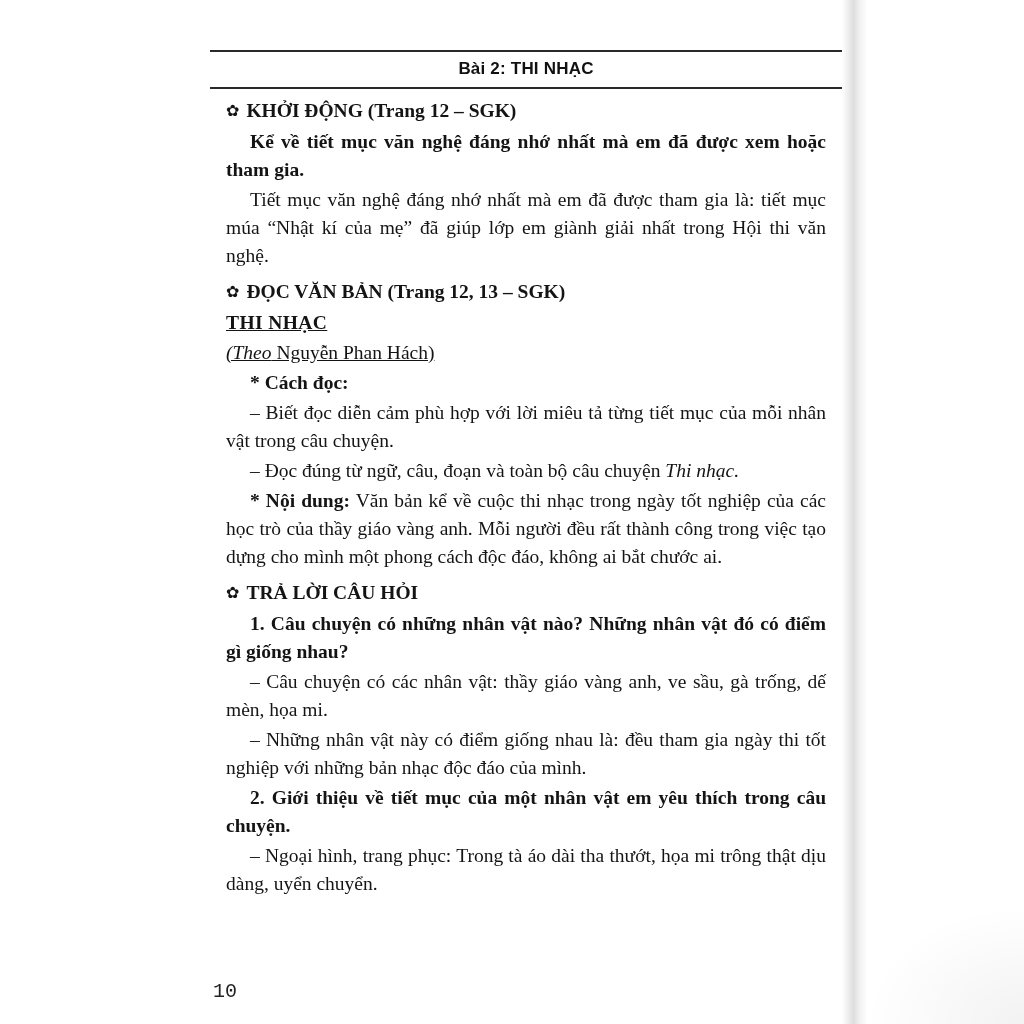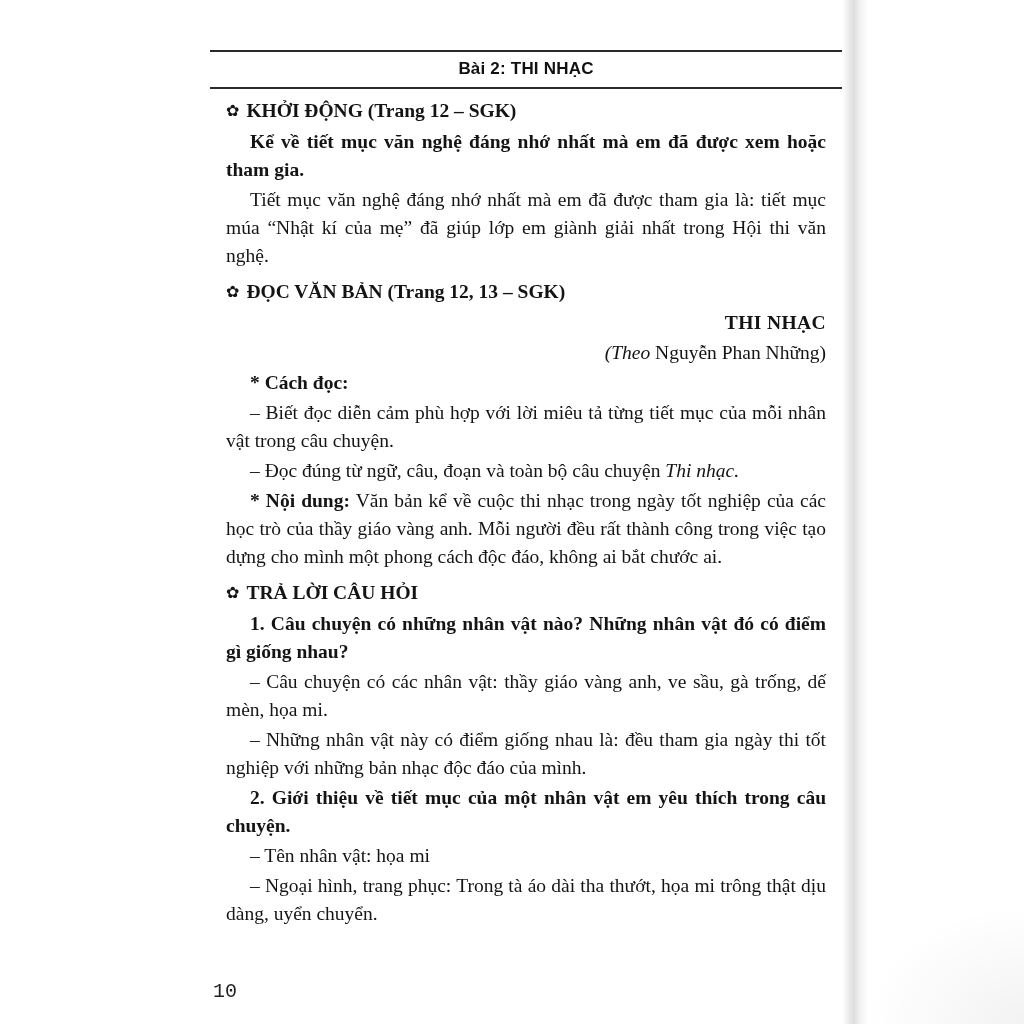--- a/index.html
+++ b/index.html
@@ -59,22 +59,23 @@
     text-align: left;
   }
   .flower {
     font-family: "DejaVu Sans", sans-serif;
     font-size: 16px;
     margin-right: 7px;
     position: relative;
     top: -1px;
   }
   .center {
-    text-align: right;
+    text-align: left;
     text-indent: 0;
+    text-decoration: underline;
   }
   .center-title {
     font-weight: bold;
     letter-spacing: 0.4px;
   }
   .page-number {
     position: absolute;
     left: 213px; top: 980px;
     font-size: 20px;
     font-family: Liberation Mono, monospace;
@@ -93,42 +94,41 @@
   <p class="section-heading"><span class="flower">✿</span><span class="bold">KHỞI ĐỘNG (Trang 12 – SGK)</span></p>
 
   <p class="para bold">Kể về tiết mục văn nghệ đáng nhớ nhất mà em đã được xem hoặc tham gia.</p>
 
   <p class="para">Tiết mục văn nghệ đáng nhớ nhất mà em đã được tham gia là: tiết mục múa “Nhật kí của mẹ” đã giúp lớp em giành giải nhất trong Hội thi văn nghệ.</p>
 
   <p class="section-heading"><span class="flower">✿</span><span class="bold">ĐỌC VĂN BẢN (Trang 12, 13 – SGK)</span></p>
 
   <p class="center center-title">THI NHẠC</p>
 
-  <p class="center"><span class="italic">(Theo</span><span> Nguyễn Phan Những)</span></p>
+  <p class="center"><span class="italic">(Theo</span><span> Nguyễn Phan Hách)</span></p>
 
   <p class="para bold">* Cách đọc:</p>
 
   <p class="para">– Biết đọc diễn cảm phù hợp với lời miêu tả từng tiết mục của mỗi nhân vật trong câu chuyện.</p>
 
   <p class="para"><span>– Đọc đúng từ ngữ, câu, đoạn và toàn bộ câu chuyện </span><span class="italic">Thi nhạc.</span></p>
 
   <p class="para"><span class="bold">* Nội dung:</span><span> Văn bản kể về cuộc thi nhạc trong ngày tốt nghiệp của các học trò của thầy giáo vàng anh. Mỗi người đều rất thành công trong việc tạo dựng cho mình một phong cách độc đáo, không ai bắt chước ai.</span></p>
 
   <p class="section-heading"><span class="flower">✿</span><span class="bold">TRẢ LỜI CÂU HỎI</span></p>
 
   <p class="para bold">1. Câu chuyện có những nhân vật nào? Những nhân vật đó có điểm gì giống nhau?</p>
 
   <p class="para">– Câu chuyện có các nhân vật: thầy giáo vàng anh, ve sầu, gà trống, dế mèn, họa mi.</p>
 
   <p class="para">– Những nhân vật này có điểm giống nhau là: đều tham gia ngày thi tốt nghiệp với những bản nhạc độc đáo của mình.</p>
 
   <p class="para bold">2. Giới thiệu về tiết mục của một nhân vật em yêu thích trong câu chuyện.</p>
 
 
-  <p class="para">– Tên nhân vật: họa mi</p>
 
   <p class="para">– Ngoại hình, trang phục: Trong tà áo dài tha thướt, họa mi trông thật dịu dàng, uyển chuyển.</p>
 
 </div>
 
 <div class="page-number">10</div>
 
 <div class="scan-shadow"></div>
 <div class="corner-shade"></div>
 

